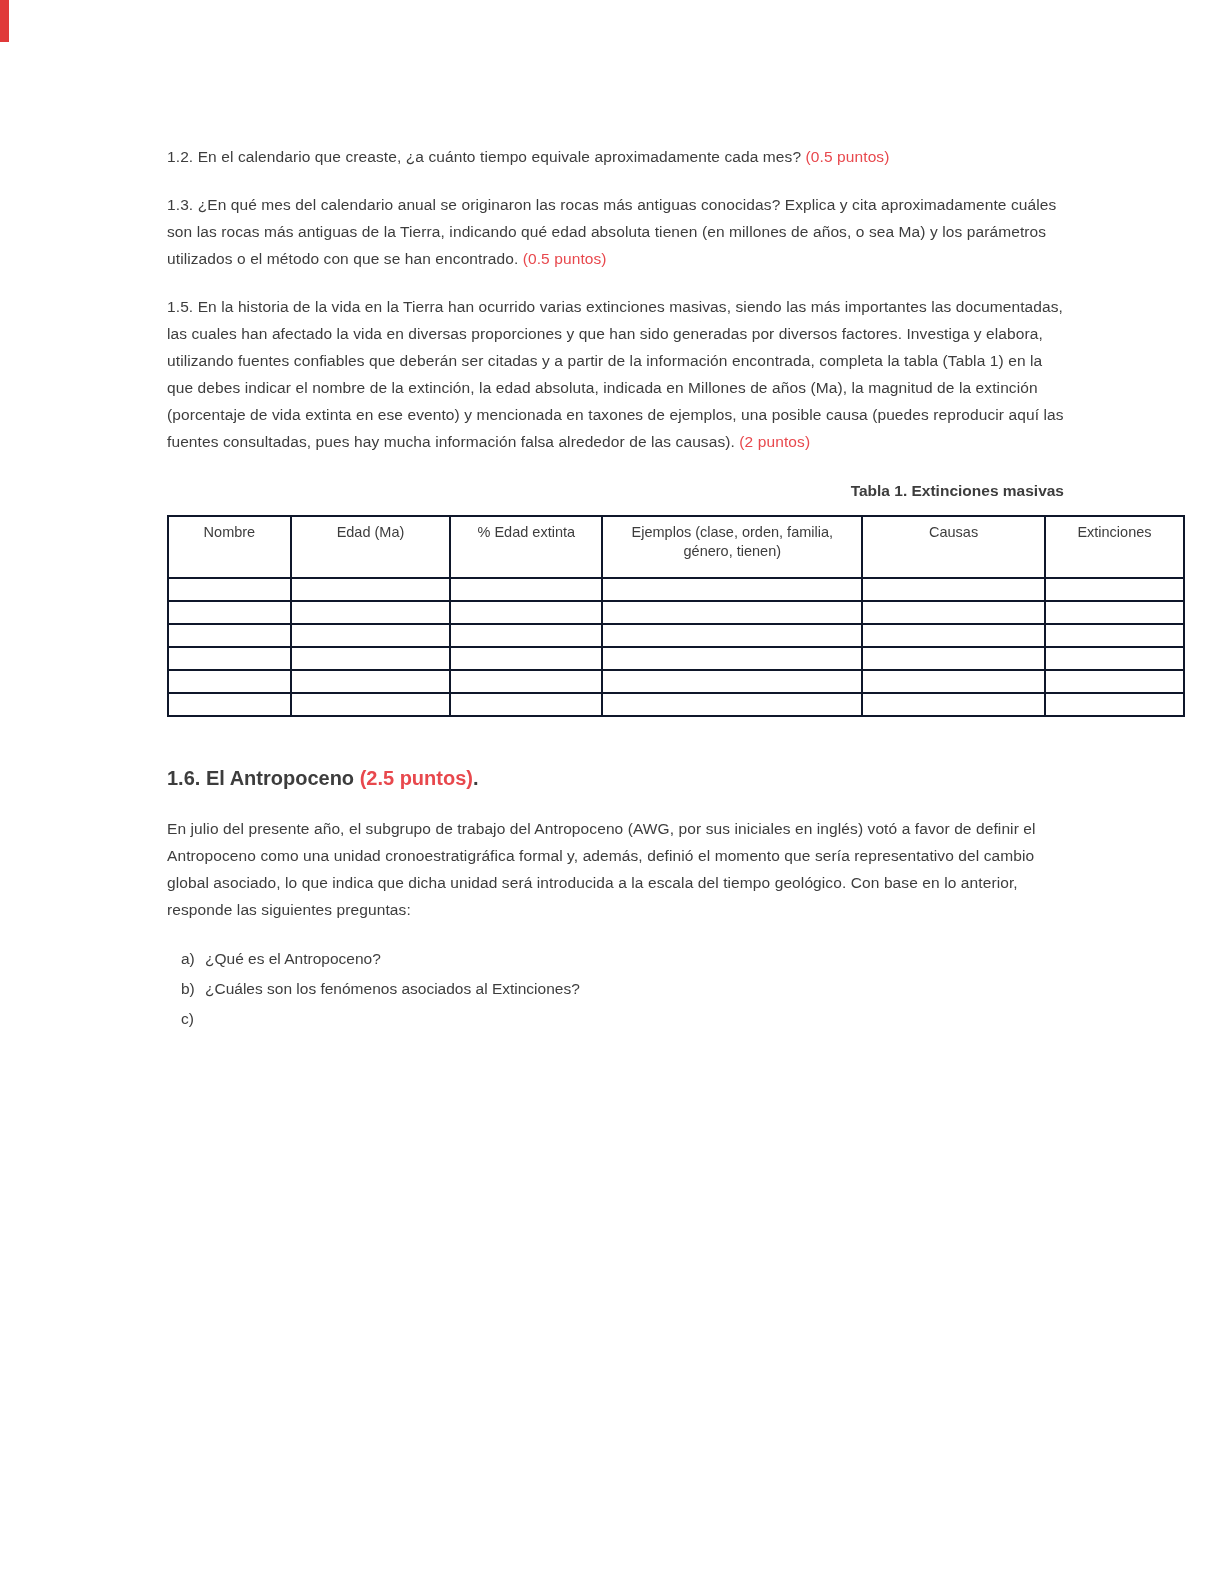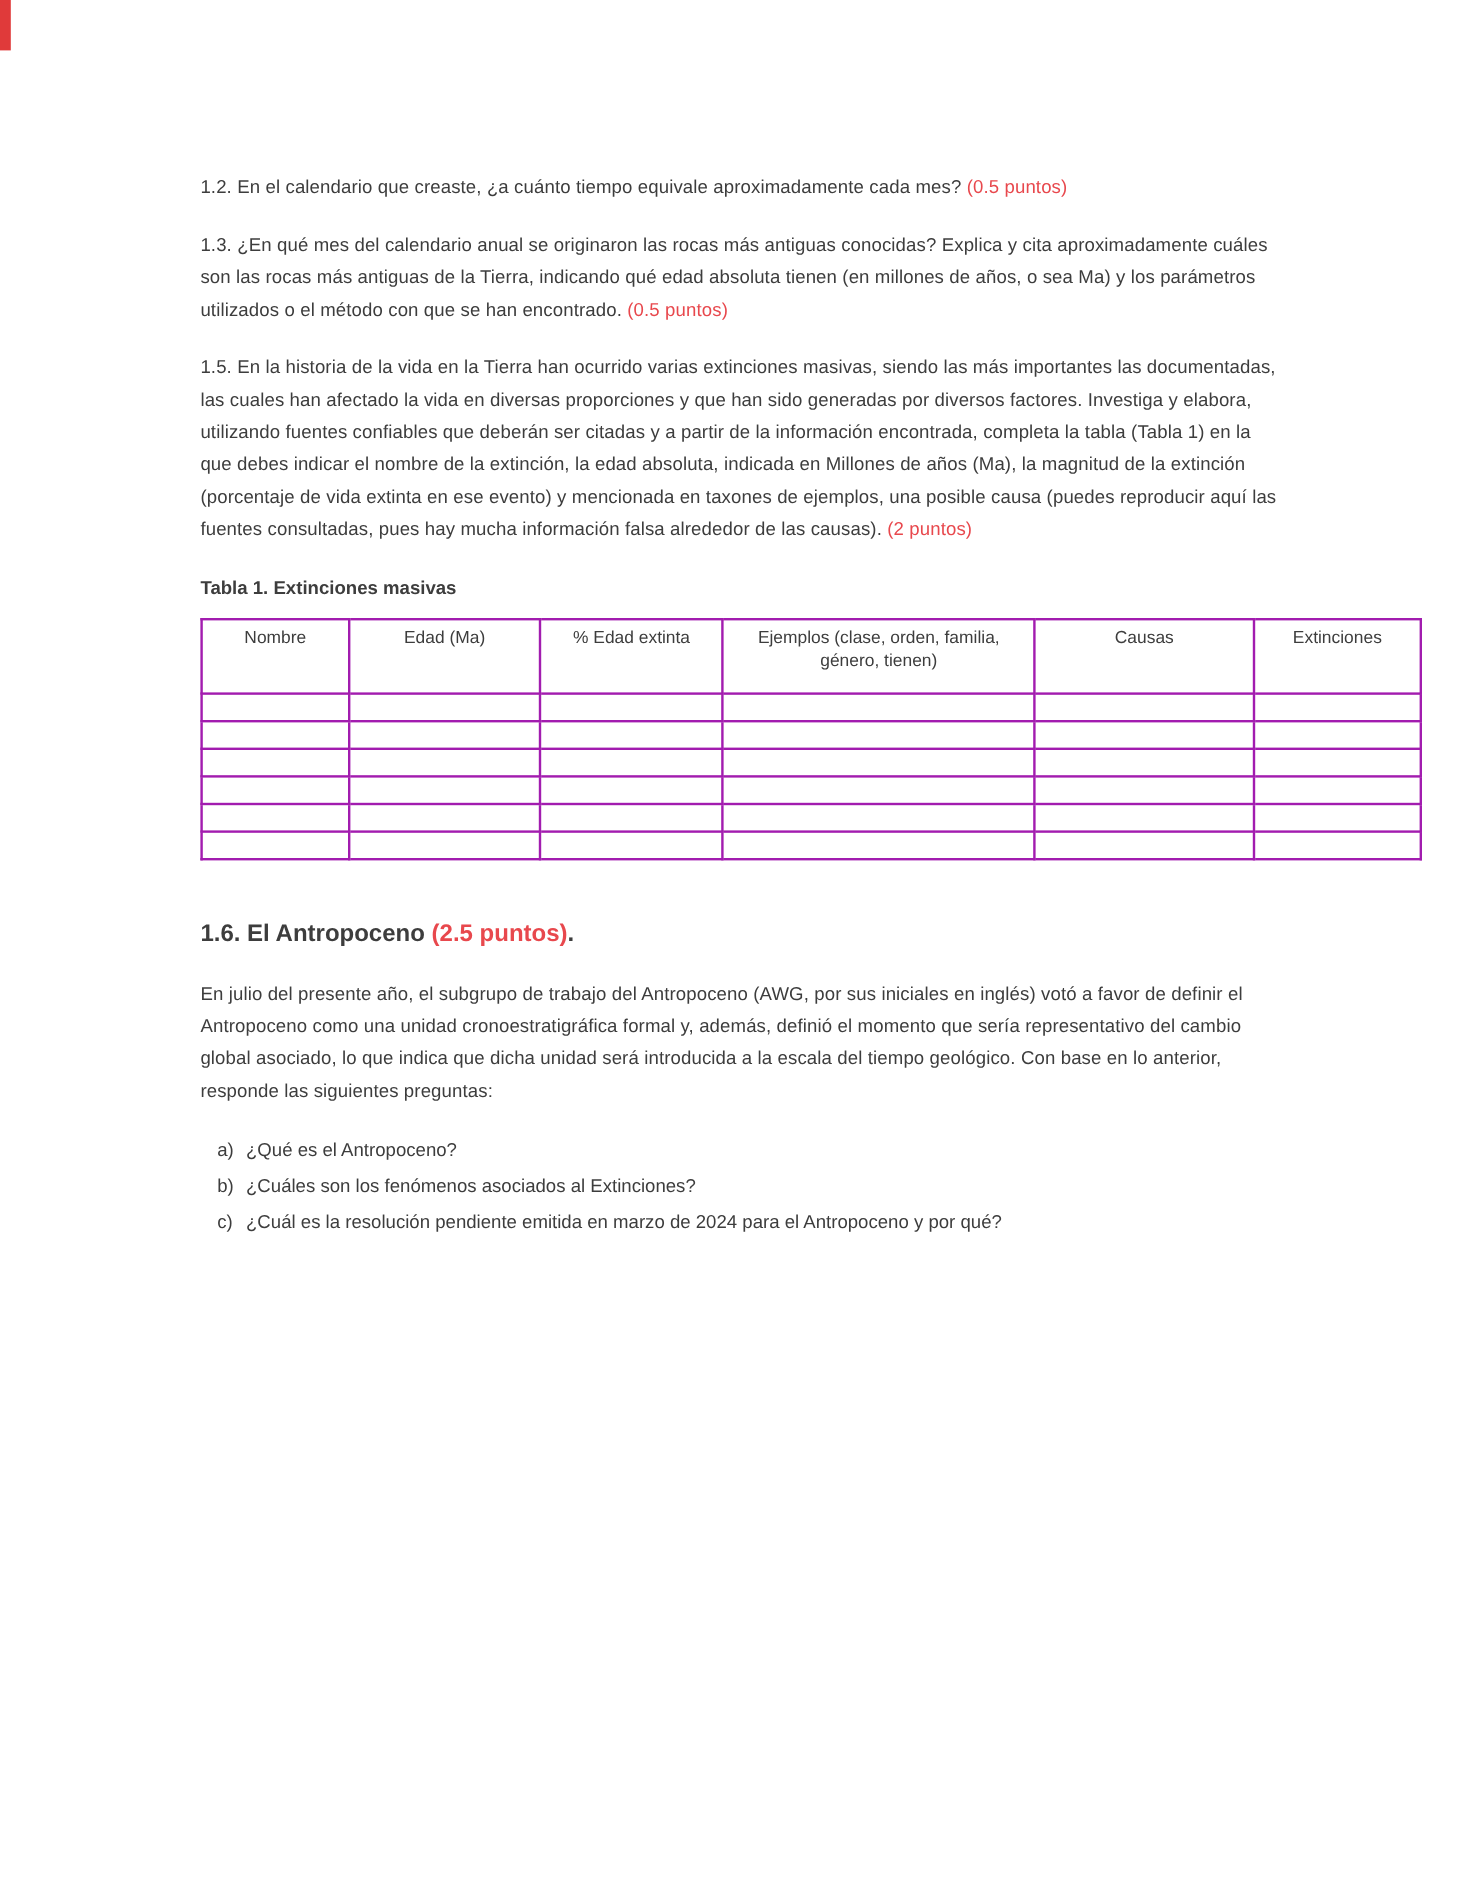--- a/index.html
+++ b/index.html
@@ -35,29 +35,30 @@
     margin: 0 0 21px 0;
     letter-spacing: 0.1px;
   }
   .para.gap-lg { margin-bottom: 26px; }
   .red { color: #e8484d; }
   .table-caption {
     font-size: 15.5px;
     font-weight: 700;
     line-height: 20px;
     margin: 6px 0 14px 0;
+    text-align: right;
   }
   table.ext-table {
     border-collapse: collapse;
     table-layout: fixed;
     width: 1018px;   
     margin-bottom: 0;
   }
   table.ext-table th, table.ext-table td {
-    border: 2px solid #a21caf;
+    border: 2px solid #0f172a;
     font-size: 14.5px;
     line-height: 19px;
     font-weight: 400;
     color: #3d3d3d;
     text-align: center;
     vertical-align: top;
     padding: 6px 6px;
   }
   table.ext-table th { height: 48px; }
   table.ext-table td { height: 13px; padding: 4px 6px; }
@@ -176,16 +177,16 @@
     </tbody>
   </table>
 
   <p class="section-heading"><span>1.6. El Antropoceno </span><span class="red">(2.5 puntos)</span><span>.</span></p>
 
   <p class="para">En julio del presente año, el subgrupo de trabajo del Antropoceno (AWG, por sus iniciales en inglés) votó a favor de definir el Antropoceno como una unidad cronoestratigráfica formal y, además, definió el momento que sería representativo del cambio global asociado, lo que indica que dicha unidad será introducida a la escala del tiempo geológico. Con base en lo anterior, responde las siguientes preguntas:</p>
 
   <ol class="q-list">
     <li><span class="marker">a)</span><span>¿Qué es el Antropoceno?</span></li>
     <li><span class="marker">b)</span><span>¿Cuáles son los fenómenos asociados al Extinciones?</span></li>
-    <li><span class="marker">c)</span><span>¿Cuál es la resolución pendiente emitida en marzo de 2024 para el Antropoceno y por qué?</span></li>
+    <li><span class="marker">c)</span></li>
   </ol>
 
 </div>
 
 </body></html>

